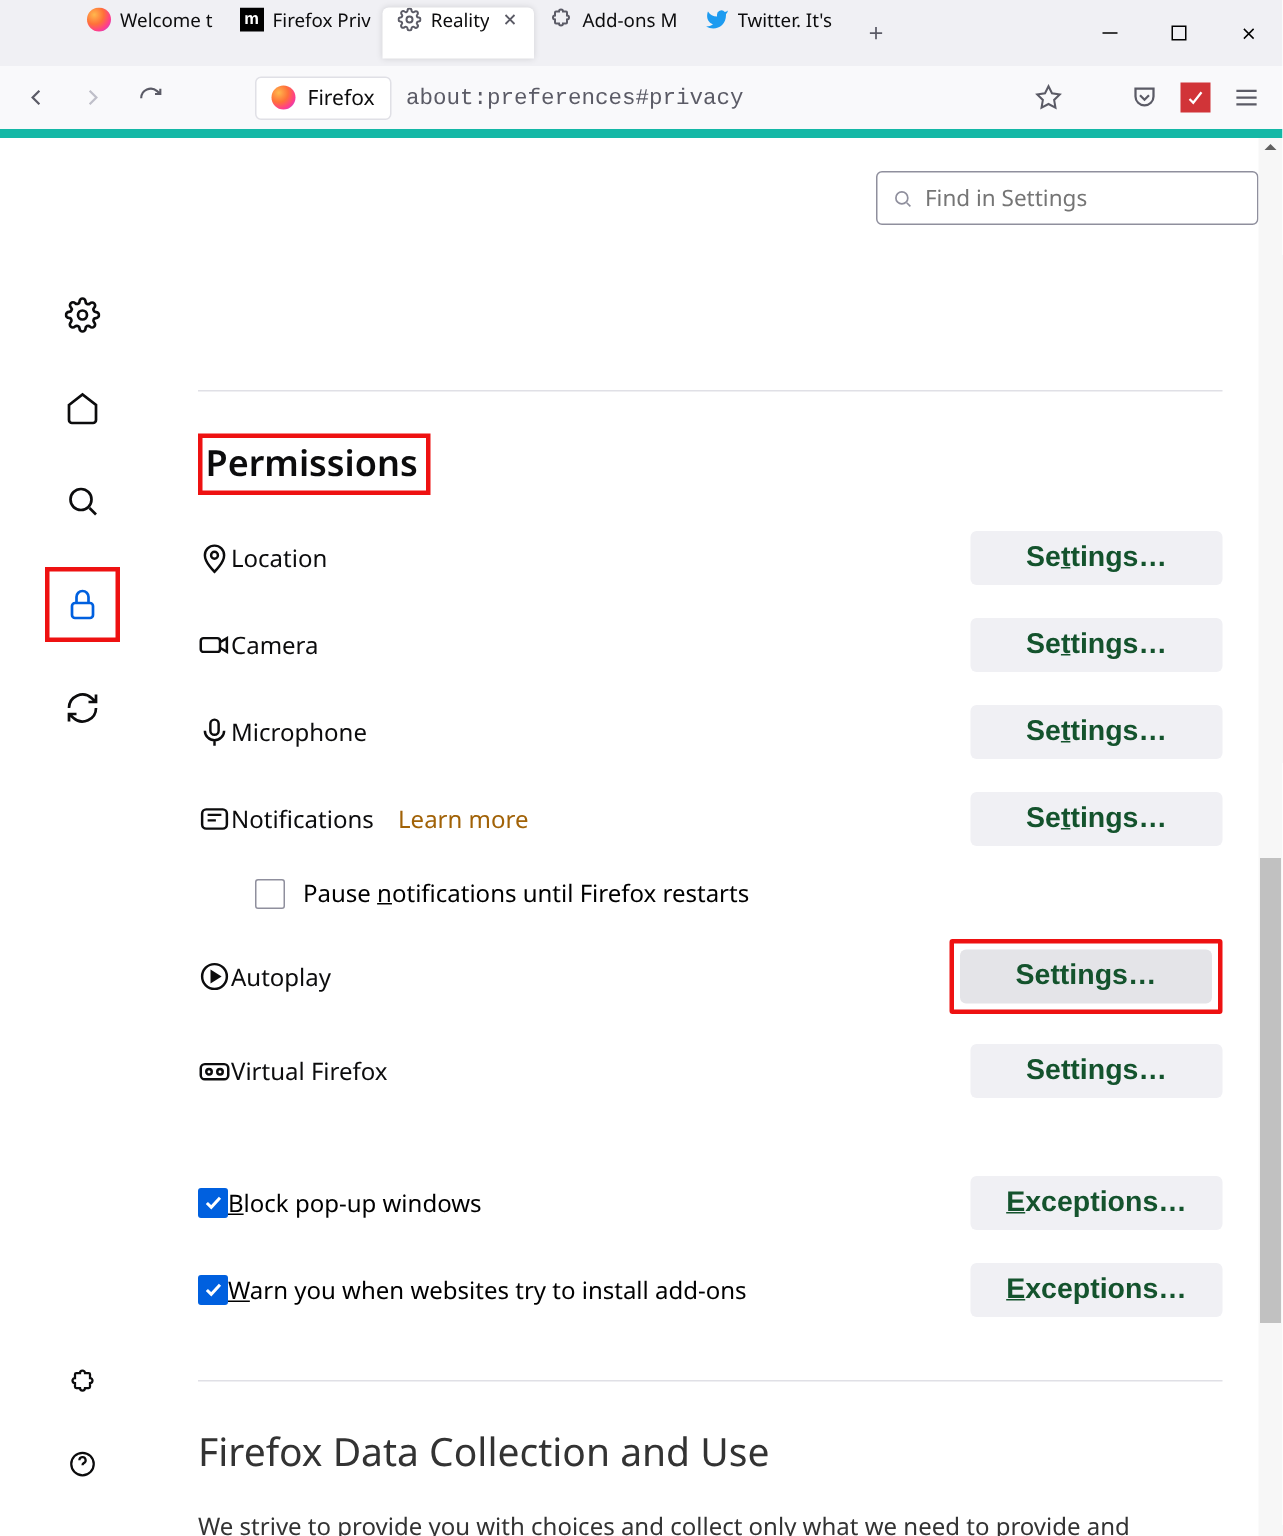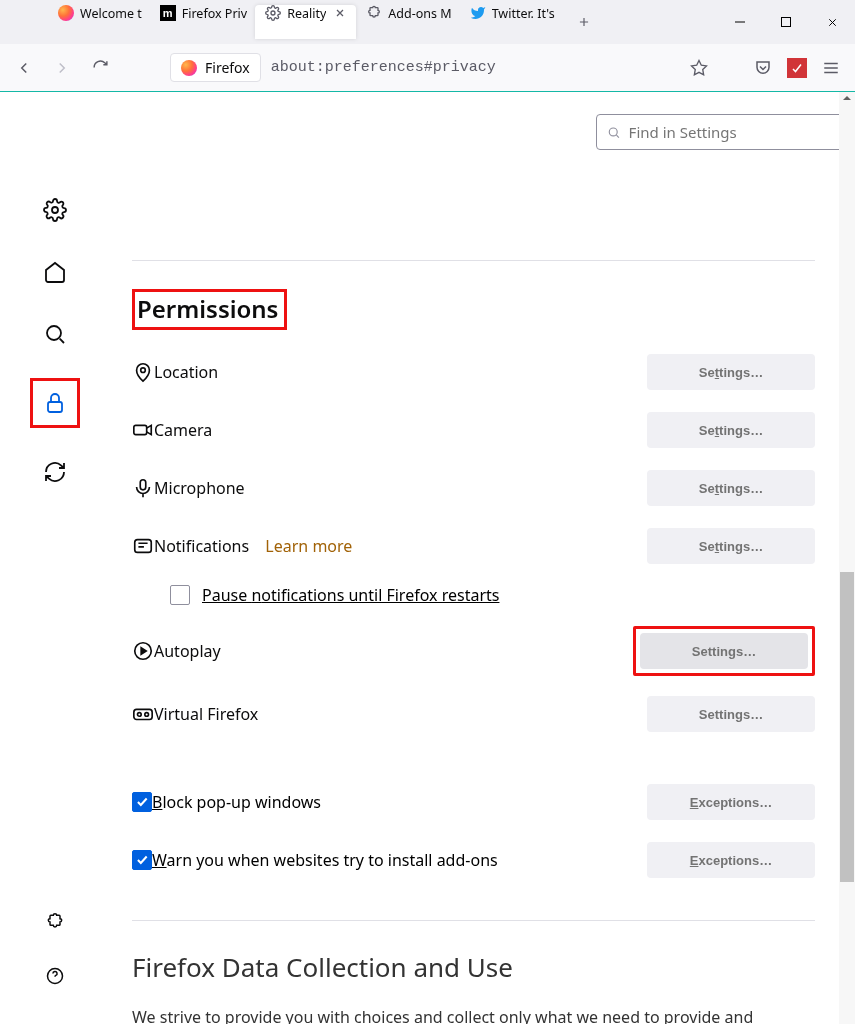--- a/index.html
+++ b/index.html
@@ -10,60 +10,60 @@
   .tab { height: 34px; display: flex; gap: 6px; padding: 0 8px 0 10px; font-size: 12.5px; color: #0c0c0d; border-radius: 4px 4px 0 0; cursor: pointer; max-width: 115px; white-space: nowrap; overflow: hidden; }
   .tab.active { background: #fff; box-shadow: 0 0 4px rgba(0,0,0,.12); }
   .tab-fav { width: 16px; height: 16px; flex: 0 0 16px; display: flex; align-items: center; justify-content: center; }
   .tab-close { width: 16px; height: 16px; flex: 0 0 16px; display:flex; align-items:center; justify-content:center; }
   .tab-label { overflow: hidden; text-overflow: ellipsis; }
   .newtab { width: 34px; height: 34px; display:flex; align-items:center; justify-content:center; color:#5b5b66; cursor:pointer; margin-left:4px;}
   .window-controls { margin-left: auto; display:flex; }
   .wc-btn { width: 46px; height: 44px; display:flex; align-items:center; justify-content:center; cursor:pointer; }
   
   
-  .toolbar { height: 48px; background:#f9f9fb; border-bottom:1px solid #14b8a6; display:flex; align-items:center; padding:0 8px; gap:6px;}
+  .toolbar { height: 48px; background:#f9f9fb; border-bottom:6px solid #14b8a6; display:flex; align-items:center; padding:0 8px; gap:6px;}
   .tb-btn { width:32px; height:32px; display:flex; align-items:center; justify-content:center; border-radius:4px; cursor:pointer; color:#5b5b66;}
   .tb-btn.disabled { color:#bfbfc9; }
   .urlbar { flex:1; margin:0 8px 0 38px; height:36px; display:flex; align-items:center; gap:10px; padding:0 10px; }
   .identity-box { display:flex; align-items:center; gap:8px; background:#fff; border:1px solid #e0e0e6; border-radius:4px; padding:4px 10px; font-size:14px; color:#0c0c0d;}
   .url-text { font-size:15px; color:#5b5b66;font-family:Liberation Mono, monospace;}
   .tb-right { display:flex; align-items:center; gap:8px; margin-left:8px;}
   
   
   .content { position:relative; height: calc(1024px - 44px - 48px); display:flex; }
   .scrollbar { position:absolute; right:0; top:0; bottom:0; width:16px; background:#f7f7f7; }
   .scrollbar .thumb { position:absolute; right:1px; width:14px; background:#c1c1c1; border-radius:0; }
   
   
   .rail { width:110px; padding-top:100px; display:flex; flex-direction:column; align-items:center; gap:26px; }
   .rail-btn { width:36px; height:36px; display:flex; align-items:center; justify-content:center; border-radius:4px; color:#0c0c0d; cursor:pointer;}
   .rail .highlight-box { border:3px solid #e11; padding:4px; }
   .rail-lower { margin-top:auto; margin-bottom:30px; display:flex; flex-direction:column; align-items:center; gap:18px;}
   
   
   .main { flex:1; padding-right:40px; position:relative;}
-  .search-wrap { position:absolute; top:22px; right:4px; width:255px; }
+  .search-wrap { position:absolute; top:22px; right:16px; width:255px; }
   .search-box { width:100%; height:36px; border:1px solid #8f8f9d; border-radius:4px; display:flex; align-items:center; padding:0 10px; gap:8px; font-size:15px; color:#5b5b66;}
   .search-box input { border:0; outline:0; font:inherit; width:100%; }
   
   .section-body { padding-top:168px; padding-left:22px; padding-right:0;}
   .divider { border-top:1px solid #e0e0e6; margin-bottom:28px; }
   h2.section-title { font-size:24px; font-weight:600; color:#0c0c0d; margin-bottom:24px; }
   h2.data-title { font-size:26px; font-weight:400; color:#333; margin-top:70px; margin-bottom:18px;}
   .title-highlight { border:3px solid #e11; padding:0 6px 2px 2px; display:inline-block; }
   
   .perm-row { display:flex; align-items:center; margin-bottom:18px; min-height:40px;}
   .perm-icon { width:22px; height:22px; flex:0 0 22px; color:#0c0c0d; display:flex; align-items:center; justify-content:center;}
   .perm-label { font-size:16px; color:#0c0c0d; flex:1;}
   .perm-label a { color:#a16207; text-decoration:none; margin-left:12px;}
-  .settings-btn { width:168px; height:36px; background:#f0f0f4; border:0; border-radius:4px; font-size:13px; font-weight:600; color:#737373; cursor:pointer;}
+  .settings-btn { width:168px; height:36px; background:#f0f0f4; border:0; border-radius:4px; font-size:19px; font-weight:600; color:#14532d; cursor:pointer;}
   .btn-highlight { border:3px solid #e11; padding:4px; display:inline-block; border-radius:2px; }
   .btn-highlight .settings-btn { background:#e4e4e8; }
   
-  .sub-row { display:flex; align-items:center; gap:12px; margin:2px 0 20px 38px;text-decoration:underline;}
+  .sub-row { display:flex; align-items:flex-end; gap:12px; margin:2px 0 20px 38px;}
   .checkbox { width:20px; height:20px; border:1.5px solid #8f8f9d; border-radius:2px; flex:0 0 20px; cursor:pointer; display:flex; align-items:center; justify-content:center;}
   .checkbox.checked { background:#0060df; border-color:#0060df; }
   .checkbox.checked svg { stroke:#fff; }
   .check-label { font-size:16px; }
   .u { text-decoration: underline; text-decoration-thickness:1px;}
   
   .para { font-size:16px; line-height:1.8; color:#333; margin-bottom:14px; max-width:690px;}
   
   .favicon-ff { width:16px; height:16px; border-radius:50%; background: radial-gradient(circle at 30% 30%, #ffb84d, #ff7139 40%, #ff3c8e 70%, #9059ff);}
   .favicon-m { width:16px; height:16px; background:#000; color:#fff; font:700 11px/16px sans-serif; text-align:center;}

